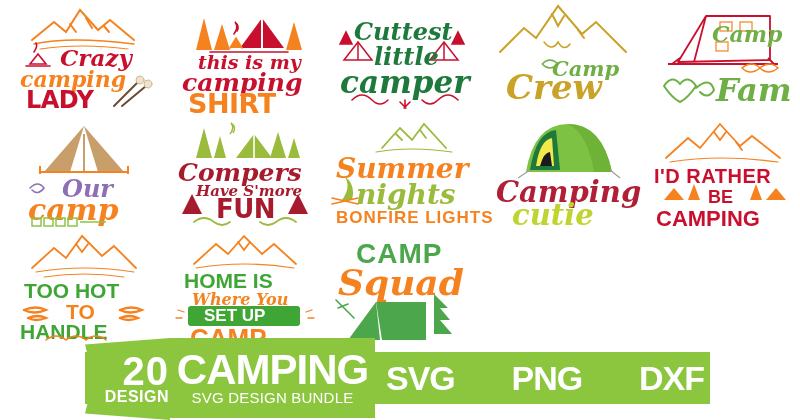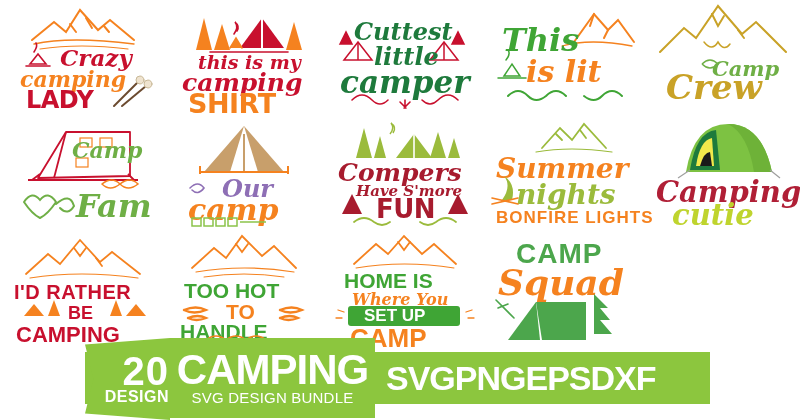--- a/index.html
+++ b/index.html
@@ -42,21 +42,21 @@
   .badge-num{font-size:40px;font-weight:bold;line-height:0.92;font-family:"Liberation Sans",sans-serif;letter-spacing:1px;}
   .badge-word{font-size:16px;font-weight:bold;letter-spacing:0.5px;line-height:1;}
   .camping-inner{
     position:absolute;left:170px;top:2px;width:205px;height:78px;
     display:flex;flex-direction:column;align-items:center;justify-content:center;color:#fff;
   }
   .camping-title{font-size:42px;font-weight:bold;line-height:0.92;letter-spacing:-1px;}
   .camping-sub{font-size:15px;font-weight:normal;letter-spacing:0.2px;line-height:1.2;}
   .formats{
     position:absolute;left:380px;top:16px;width:330px;height:48px;
-    display:flex;align-items:center;justify-content:flex-start;color:#fff;
+    display:flex;align-items:center;justify-content:space-between;color:#fff;
     font-size:34px;font-weight:bold;letter-spacing:-1px;padding:0 6px;box-sizing:border-box;
   }
   .fmt{line-height:1;}
 </style>
 </head>
 <body>
 
 <div class="stage">
 
   <div class="grid">
@@ -128,42 +128,20 @@
           <text class="tx script" x="10" y="82" font-size="31" fill="#1E7A3C">camper</text>
           <g fill="none" stroke="#C8102E" stroke-width="1.6" stroke-linecap="round">
             <path d="M22 98 q10 -10 20 0 q8 8 16 0"></path>
             <path d="M128 98 q-10 -10 -20 0 q-8 8 -16 0"></path>
             <path d="M70 100 l6 6 M80 100 l-6 6 M75 98 l0 8"></path>
           </g>
         </svg>
       </div>
     </div>
 
-    <div class="cell">
-      <div class="art">
-        <svg viewBox="0 0 150 112">
-          <g fill="none" stroke="#F5821F" stroke-width="2" stroke-linecap="round">
-            <path d="M84 40 L104 12 L118 28 L128 18 L144 40"></path>
-            <path d="M104 12 L100 24 M118 28 L114 36"></path>
-            <path d="M72 44 Q100 36 142 44" stroke-width="1.3"></path>
-          </g>
-          <text class="tx script" x="12" y="40" font-size="32" fill="#3FA535">This</text>
-          <text class="tx script" x="36" y="72" font-size="30" fill="#F5821F">is lit</text>
-          <g fill="none" stroke="#3FA535" stroke-width="1.5" stroke-linecap="round">
-            <path d="M14 74 L22 62 L30 74 Z"></path>
-              <path d="M8 76 L36 76"></path>
-            <path d="M16 58 q5 -6 2 -10"></path>
-          </g>
-          <g fill="none" stroke="#3FA535" stroke-width="2" stroke-linecap="round">
-            <path d="M18 94 q10 -10 20 0 q8 8 18 0 q10 -10 20 0"></path>
-            <path d="M132 94 q-10 -10 -20 0 q-8 8 -18 0"></path>
-          </g>
-        </svg>
-      </div>
-    </div>
 
     <div class="cell">
       <div class="art">
         <svg viewBox="0 0 150 112">
           <g fill="none" stroke="#C9A227" stroke-width="2" stroke-linecap="round">
             <path d="M10 50 L34 26 L46 36 L68 4 L92 32 L106 20 L136 50"></path>
             <path d="M62 12 L68 24 L74 14 M88 28 L94 36"></path>
             <path d="M54 40 q8 10 14 0 q6 10 12 2" stroke-width="1.5"></path>
           </g>
           <text class="tx script" x="62" y="68" font-size="21" fill="#6FAF46">Camp</text>
@@ -399,18 +377,17 @@
     </div>
 
     <div class="camping-inner">
       <div class="camping-title">CAMPING</div>
       <div class="camping-sub">SVG DESIGN BUNDLE</div>
     </div>
 
     <div class="formats">
       <span class="fmt">SVG</span>
       <span class="fmt">PNG</span>
-      <span class="fmt">EPS</span>
       <span class="fmt">DXF</span>
     </div>
   </div>
 
 </div>
 
 </body></html>

